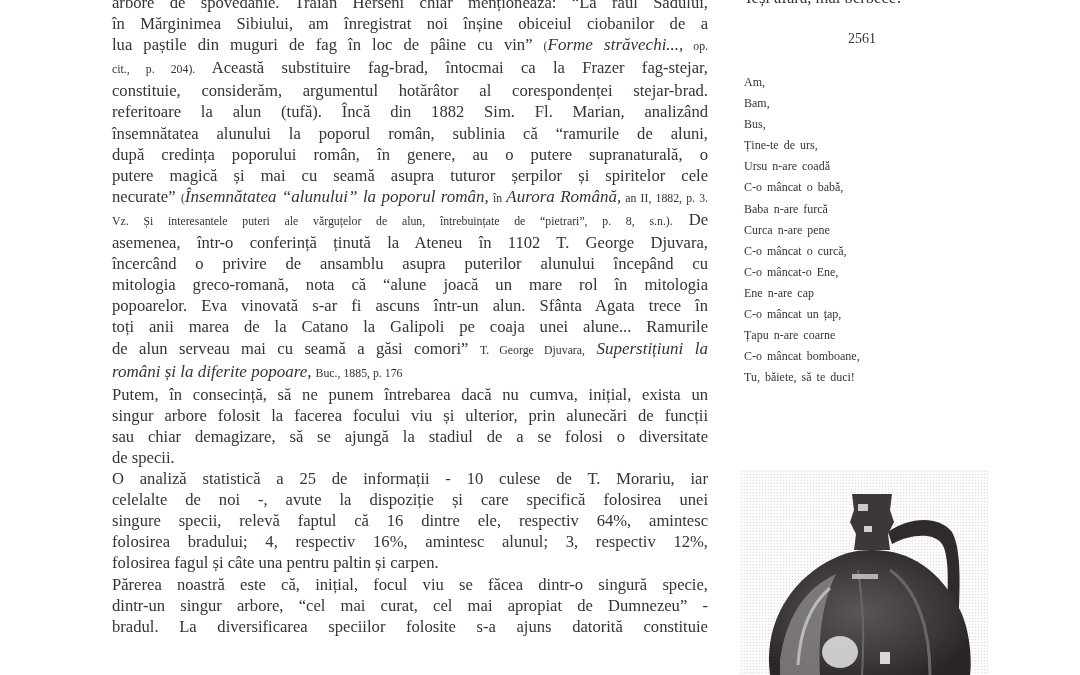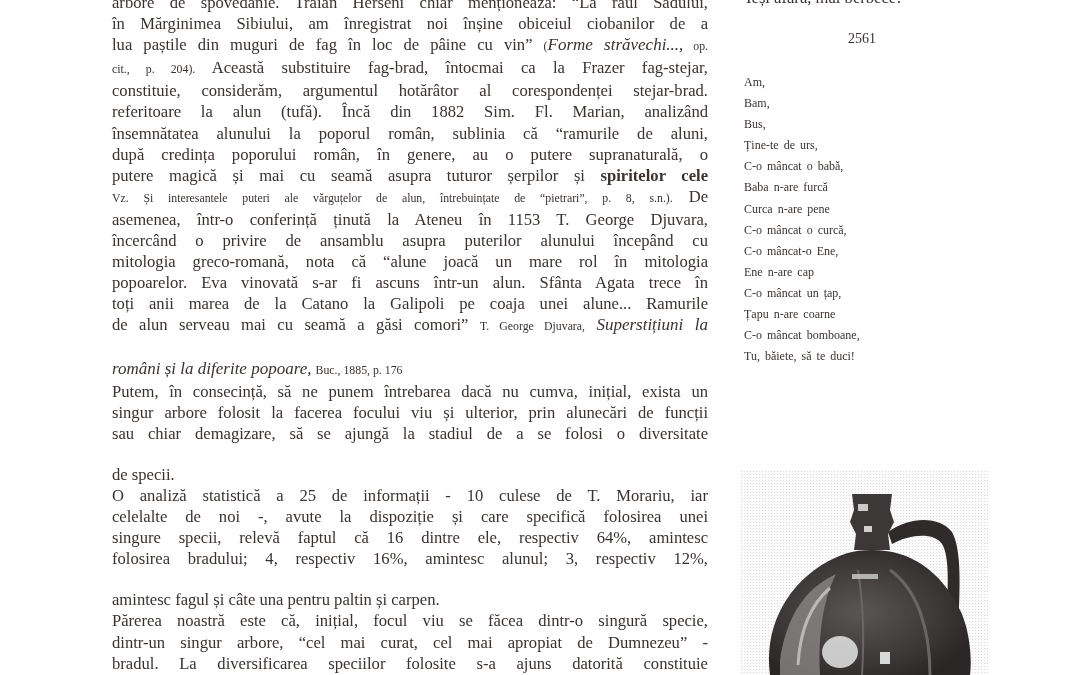--- a/index.html
+++ b/index.html
@@ -9,24 +9,24 @@
     color: #3b3230;
     font-family: "Liberation Serif", "DejaVu Serif", serif;
   }
   .col-left {
     position: absolute; left: 112px; top: -8px; width: 596px;
     font-size: 16.6px; line-height: 21.1px;
     text-align: justify;
   }
   .col-left p { margin: 0; }
   .line { display: block; white-space: nowrap; text-align-last: justify; text-align: justify; }
-  .line.last { text-align-last: left; margin-top: 20px; }
+  .line.last { text-align-last: left; }
   .small { font-size: 11.8px; }
   .small-i { font-size: 17px; font-style: italic; }
-  .b { font-weight: bold; }
+  .b { font-weight: normal; }
   .cutline {
     position: absolute; left: 746px; top: -12px; font-size: 16.6px; white-space: nowrap;
   }
   .page-num {
     position: absolute; left: 848px; top: 31px; font-size: 14px;
   }
   .poem { position: absolute; left: 744px; top: 72px; font-size: 12px; line-height: 21.1px; }
   .poem div { white-space: pre; word-spacing: 2px; }
   .photo {
     position: absolute; left: 740px; top: 470px; width: 248px; height: 205px;
@@ -40,57 +40,59 @@
   <p>
     <span class="line">arbore de spovedanie. Traian Herseni chiar menționează: “La râul Sadului,</span>
     <span class="line">în Mărginimea Sibiului, am înregistrat noi înșine obiceiul ciobanilor de a</span>
     <span class="line"><span>lua paștile din muguri de fag în loc de pâine cu vin”</span> <span class="small">(</span><span class="small-i">Forme străvechi...,</span><span class="small"> op.</span></span>
     <span class="line"><span class="small">cit., p. 204).</span> <span>Această substituire fag-brad, întocmai ca la Frazer fag-stejar,</span></span>
     <span class="line">constituie, considerăm, argumentul hotărâtor al corespondenței stejar-brad.</span>
     <span class="line">referitoare la alun (tufă). Încă din 1882 Sim. Fl. Marian, analizând</span>
     <span class="line">însemnătatea alunului la poporul român, sublinia că “ramurile de aluni,</span>
     <span class="line">după credința poporului român, în genere, au o putere supranaturală, o</span>
     <span class="line"><span>putere magică și mai cu seamă asupra tuturor șerpilor și</span> <span class="b">spiritelor cele</span></span>
+    <span class="line"><span class="b">necurate”</span> <span class="small">(</span><span class="small-i">Însemnătatea “alunului” la poporul român,</span><span class="small"> în </span><span class="small-i">Aurora Română,</span><span class="small"> an II, 1882, p. 3.</span></span>
     <span class="line"><span class="small">Vz. Și interesantele puteri ale vărguțelor de alun, întrebuințate de “pietrari”, p. 8, s.n.).</span> <span>De</span></span>
-    <span class="line">asemenea, într-o conferință ținută la Ateneu în 1153 T. George Djuvara,</span>
+    <span class="line">asemenea, într-o conferință ținută la Ateneu în 1102 T. George Djuvara,</span>
     <span class="line">încercând o privire de ansamblu asupra puterilor alunului începând cu</span>
     <span class="line">mitologia greco-romană, nota că “alune joacă un mare rol în mitologia</span>
     <span class="line">popoarelor. Eva vinovată s-ar fi ascuns într-un alun. Sfânta Agata trece în</span>
     <span class="line">toți anii marea de la Catano la Galipoli pe coaja unei alune... Ramurile</span>
     <span class="line"><span>de alun serveau mai cu seamă a găsi comori”</span> <span class="small">T. George Djuvara,</span> <span class="small-i">Superstițiuni la</span></span>
     <span class="line last"><span class="small-i">români și la diferite popoare,</span> <span class="small">Buc., 1885, p. 176</span></span>
   </p>
   <p>
     <span class="line">Putem, în consecință, să ne punem întrebarea dacă nu cumva, inițial, exista un</span>
     <span class="line">singur arbore folosit la facerea focului viu și ulterior, prin alunecări de funcții</span>
     <span class="line">sau chiar demagizare, să se ajungă la stadiul de a se folosi o diversitate</span>
     <span class="line last">de specii.</span>
   </p>
   <p>
     <span class="line">O analiză statistică a 25 de informații - 10 culese de T. Morariu, iar</span>
     <span class="line">celelalte de noi -, avute la dispoziție și care specifică folosirea unei</span>
     <span class="line">singure specii, relevă faptul că 16 dintre ele, respectiv 64%, amintesc</span>
     <span class="line">folosirea bradului; 4, respectiv 16%, amintesc alunul; 3, respectiv 12%,</span>
-    <span class="line last">amintesc fagul și câte una pentru paltin și carpen.</span>
+    <span class="line last">folosirea fagul și câte una pentru paltin și carpen.</span>
   </p>
   <p>
     <span class="line">Părerea noastră este că, inițial, focul viu se făcea dintr-o singură specie,</span>
     <span class="line">dintr-un singur arbore, “cel mai curat, cel mai apropiat de Dumnezeu” -</span>
     <span class="line">bradul. La diversificarea speciilor folosite s-a ajuns datorită constituie</span>
   </p>
 </div>
 
 <div class="cutline">Ieși afară, mai berbece!</div>
 <div class="page-num">2561</div>
 
 <div class="poem">
   <div>Am,</div>
   <div>Bam,</div>
   <div>Bus,</div>
   <div>Ține-te de urs,</div>
+  <div>Ursu n-are coadă</div>
   <div>C-o mâncat o babă,</div>
   <div>Baba n-are furcă</div>
   <div>Curca n-are pene</div>
   <div>C-o mâncat o curcă,</div>
   <div>C-o mâncat-o Ene,</div>
   <div>Ene n-are cap</div>
   <div>C-o mâncat un țap,</div>
   <div>Țapu n-are coarne</div>
   <div>C-o mâncat bomboane,</div>
   <div>Tu, băiete, să te duci!</div>

